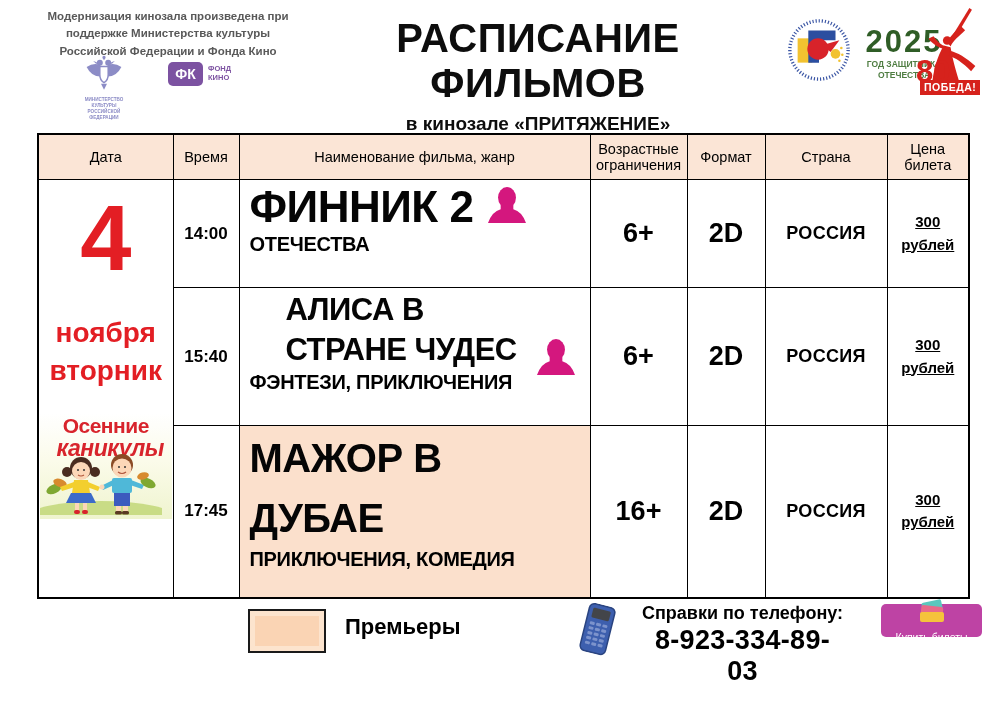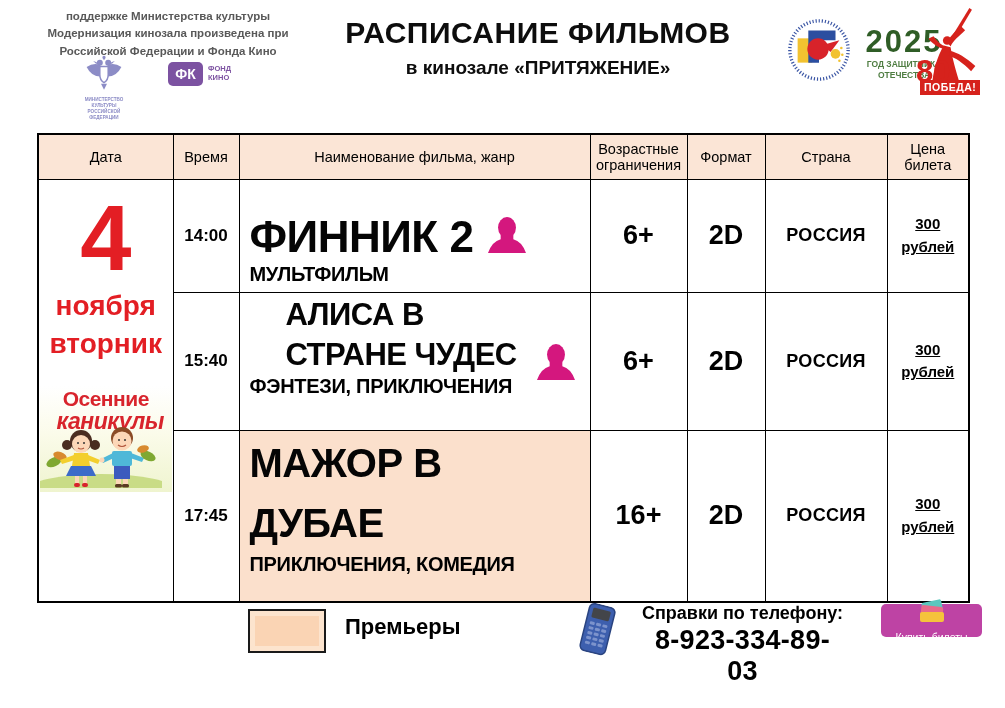--- a/index.html
+++ b/index.html
@@ -11,21 +11,21 @@
   .credit-line{font-size:11.5px;font-weight:bold;color:#595959;line-height:1.5;}
   .ministry{position:absolute;left:80px;top:54px;width:48px;text-align:center;}
   .ministry-caption{font-size:4.6px;color:#8C8CC6;font-weight:bold;line-height:1.25;margin-top:1px;}
   .fk{position:absolute;left:168px;top:62px;display:flex;align-items:center;gap:5px;}
   .fk-badge{width:35px;height:24px;background:#7C52A1;border-radius:5px;color:#fff;
     font-weight:bold;font-size:14px;display:flex;align-items:center;justify-content:center;}
   .fk-label{color:#7C52A1;font-weight:bold;font-size:7.5px;line-height:1.15;}
 
   
   .titles{position:absolute;left:312px;top:16px;width:452px;text-align:center;}
-  .title-main{font-size:30px;font-weight:bold;letter-spacing:.5px;color:#0d0d0d;}
+  .title-main{font-size:40px;font-weight:bold;letter-spacing:.5px;color:#0d0d0d;}
   .title-sub{font-size:19px;font-weight:bold;margin-top:7px;color:#0d0d0d;}
 
   
   .org-logo{position:absolute;left:785px;top:16px;}
   .year-badge{position:absolute;left:856px;top:26px;width:96px;text-align:center;}
   .year-number{color:#2F5D26;font-size:31px;font-weight:bold;letter-spacing:2px;line-height:1;}
   .year-caption{color:#4F7D42;font-size:8.5px;font-weight:bold;line-height:1.3;margin-top:2px;}
   .victory{position:absolute;left:912px;top:4px;width:90px;height:100px;}
   .victory-statue{position:absolute;left:14px;top:4px;}
   .victory-80{position:absolute;left:4px;top:44px;font-size:31px;font-weight:bold;color:#D6221C;line-height:1;margin-top:8px;}
@@ -39,31 +39,31 @@
   .schedule th{background:#FBE5D6;font-size:14.5px;font-weight:normal;height:40px;padding:2px 3px;}
   .h1{height:108px;} .h2{height:138px;} .h3{height:172px;}
   td.time{font-size:17px;font-weight:bold;text-align:center;vertical-align:middle;}
   td.film{vertical-align:top;position:relative;}
   .film-inner{display:flex;flex-direction:column;height:100%;padding:2px 8px 6px 10px;box-sizing:border-box;}
   .film-title{font-weight:bold;letter-spacing:-.5px;line-height:1.15;color:#050505;}
   .t1 .film-title{font-size:44px;}
   .t2 .film-title{font-size:31px;line-height:1.3;padding-right:62px;margin-left:36px;}
   .t3 .film-title{font-size:40px;line-height:1.5;}
   .film-genre{font-size:20px;font-weight:bold;margin-top:auto;letter-spacing:-.3px;}
-  .title-row{display:flex;align-items:center;gap:12px;margin-top:30px;}
+  .title-row{display:flex;align-items:center;gap:12px;}
   .pushkin-right{position:absolute;right:12px;top:50px;}
   td.premiere{background:#FBE0CC;}
   td.age,td.fmt{font-size:27px;font-weight:bold;text-align:center;vertical-align:middle;}
   td.country{font-size:18px;font-weight:bold;text-align:center;vertical-align:middle;letter-spacing:.3px;}
   td.price{font-size:15px;font-weight:bold;text-align:center;vertical-align:middle;line-height:1.5;text-decoration:underline;}
 
   
   td.datecell{vertical-align:top;text-align:center;}
   .day-number{font-size:92px;font-weight:bold;color:#E31E24;line-height:.8;margin-top:22px;}
-  .day-month{font-size:28px;font-weight:bold;color:#E31E24;margin-top:14px;}
+  .day-month{font-size:28px;font-weight:bold;color:#E31E24;margin-top:41px;}
   .day-weekday{font-size:28px;font-weight:bold;color:#E31E24;margin-top:6px;}
   .autumn-banner{margin:26px auto 0;width:132px;height:106px;position:relative;
     background:linear-gradient(180deg,#ffffff 0%,#FBFBEA 45%,#EFF4CF 100%);}
   .autumn-text1{position:absolute;left:0;right:0;top:1px;font-size:21px;font-weight:bold;color:#D8242C;letter-spacing:-.5px;}
   .autumn-text2{position:absolute;left:9px;right:0;top:22px;font-size:23px;font-weight:bold;color:#D8242C;letter-spacing:-.5px;font-style:italic;}
   .autumn-kids{position:absolute;left:0;bottom:0;}
 
   
   .legend-swatch{position:absolute;left:248px;top:609px;width:74px;height:40px;
     background:#FAD4B4;border:2px solid #1a1a1a;box-shadow:inset 0 0 0 5px #FCE4CE;}
@@ -75,22 +75,22 @@
   .buy-button{position:absolute;left:881px;top:604px;width:101px;height:33px;background:#BE43A4;
     border-radius:5px;display:flex;flex-direction:column;align-items:center;justify-content:center;cursor:pointer;}
   .buy-label{color:#fff;font-size:10.5px;margin-top:2px;}
 </style>
 </head>
 <body>
 
 <div class="poster">
 
   <div class="credit">
+    <div class="credit-line">Модернизация кинозала произведена при</div>
     <div class="credit-line">поддержке Министерства культуры</div>
-    <div class="credit-line">Модернизация кинозала произведена при</div>
     <div class="credit-line">Российской Федерации и Фонда Кино</div>
   </div>
 
   <div class="ministry">
     <span>
       <svg width="42" height="38" viewBox="0 0 70 60">
         <g fill="#8C8CC6">
           <path d="M33,2 L37,2 L36,8 L34,8 Z"></path>
           <circle cx="35" cy="4" r="2.6"></circle>
           <circle cx="28" cy="13" r="5"></circle>
@@ -240,21 +240,21 @@
             <span class="film-title">ФИННИК 2</span>
             <span>
               <svg width="44" height="38" viewBox="0 0 40 36">
                 <g fill="#D4177E">
                   <ellipse cx="20" cy="11" rx="8.5" ry="10"></ellipse>
                   <path d="M2,35 Q6,24 14,22 L14,18 L26,18 L26,22 Q34,24 38,35 Z"></path>
                 </g>
               </svg>
             </span>
           </div>
-          <div class="film-genre">МУЛЬТФИЛЬМ</div>
+          <div class="film-genre">ОТЕЧЕСТВА</div>
         </div>
       </td>
       <td class="age">6+</td>
       <td class="fmt">2D</td>
       <td class="country">РОССИЯ</td>
       <td class="price">
         <div>300</div>
         <div>рублей</div>
       </td>
     </tr>

